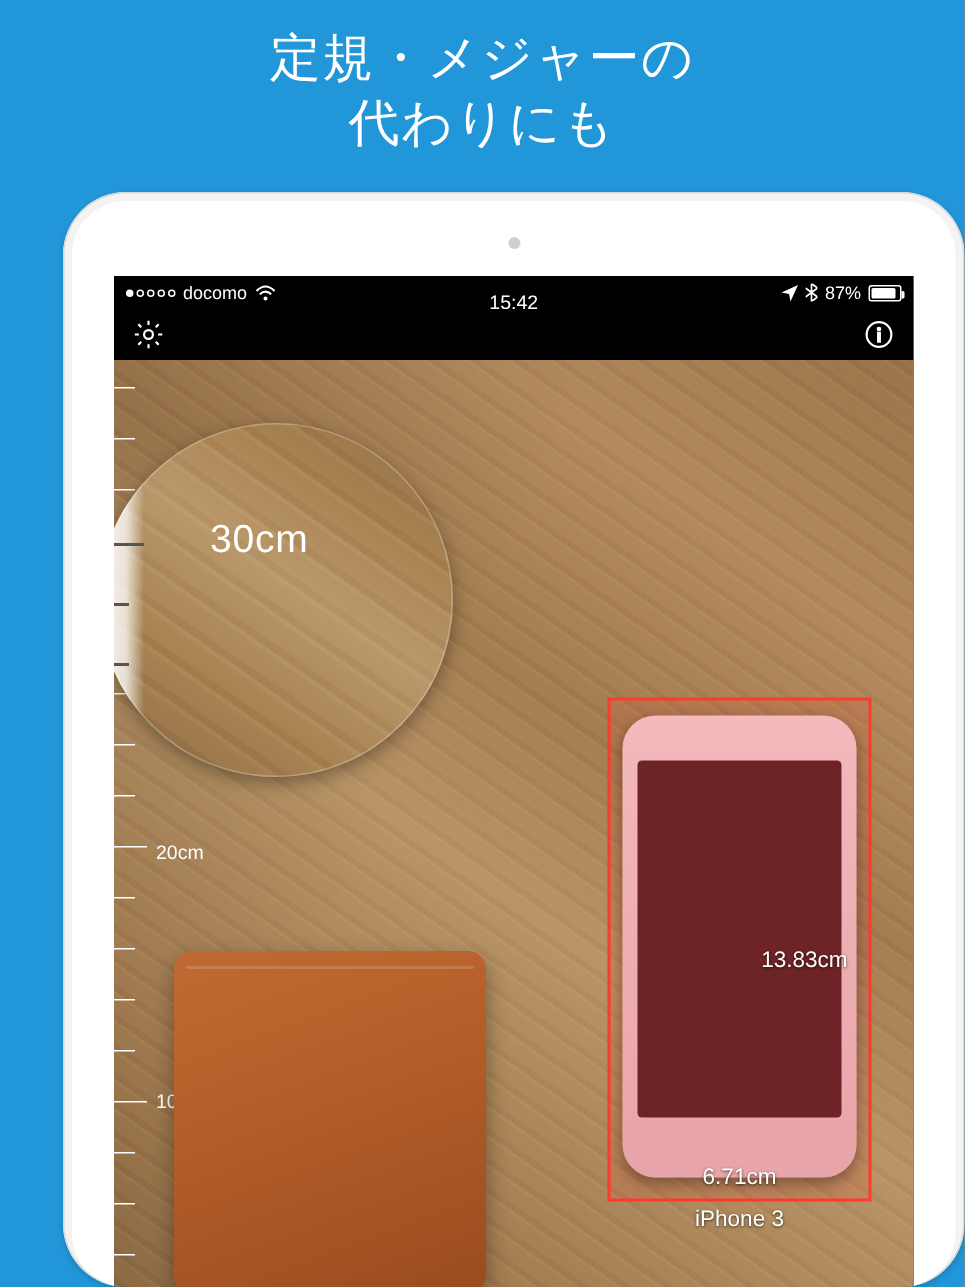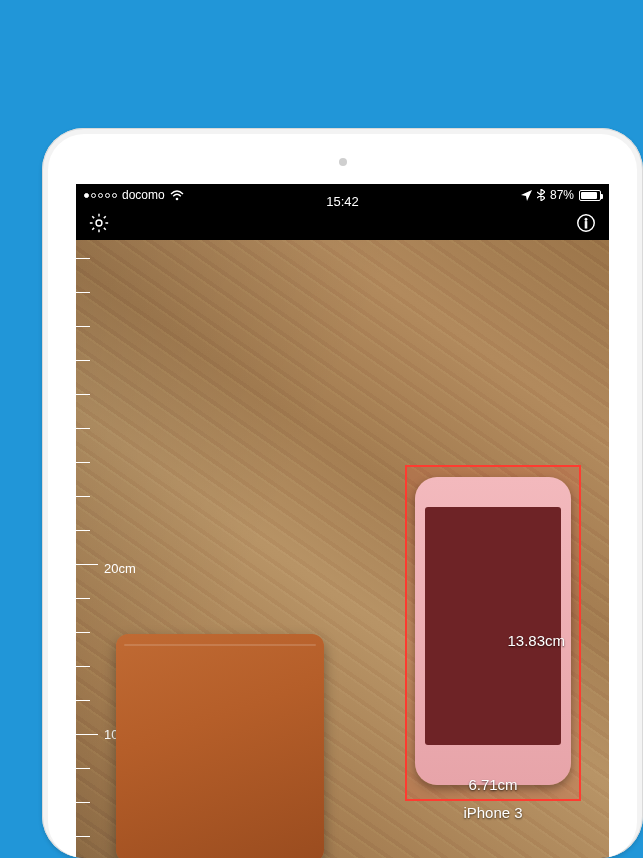--- a/index.html
+++ b/index.html
@@ -200,20 +200,22 @@
     color: #fff; font-size: 15px; text-shadow: 0 1px 2px rgba(0,0,0,.7);
     white-space: nowrap;
   }
 </style>
 </head>
 <body>
 
 <div class="stage">
 
   <div class="headline">
+    <span>定規・メジャーの</span>
+    <span class="l2">代わりにも</span>
   </div>
 
   <div class="ipad">
     <div class="ipad-inner">
       <div class="camera-dot"></div>
 
       <div class="screen">
 
         <div class="statusbar">
           <div class="sb-left">
@@ -300,20 +302,30 @@
 
           <div class="phone-box">
             <div class="phone-body">
               <div class="phone-screen"></div>
             </div>
             <div class="meas height">13.83cm</div>
             <div class="meas width">6.71cm</div>
             <div class="phone-name">iPhone 3</div>
           </div>
 
+          <div class="magnifier">
+            <div class="mag-ruler-edge">
+              <div class="mag-tick minor" style="top:40px"></div>
+              <div class="mag-tick major" style="top:80px"></div>
+              <div class="mag-tick minor" style="top:120px"></div>
+              <div class="mag-tick minor" style="top:160px"></div>
+              <div class="mag-tick minor" style="top:200px"></div>
+            </div>
+            <div class="mag-label">30cm</div>
+          </div>
 
         </div>
 
       </div>
     </div>
   </div>
 
 </div>
 
 </body></html>

